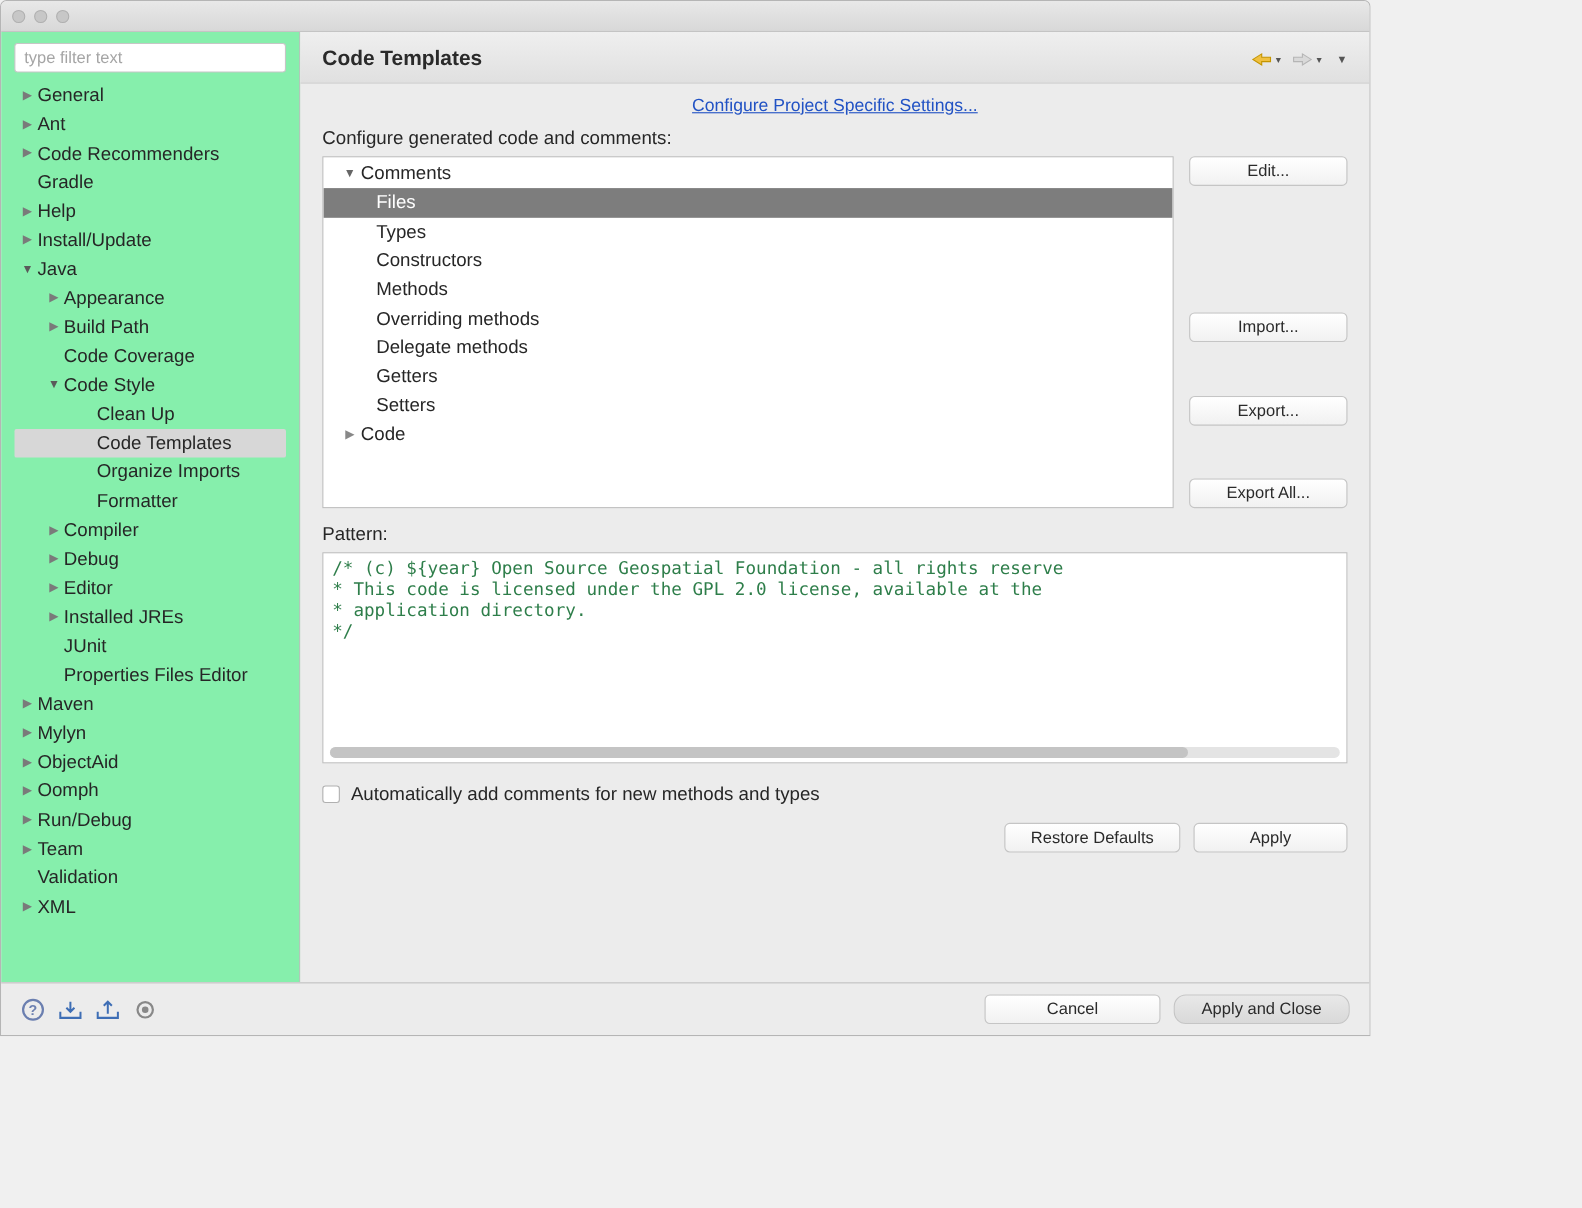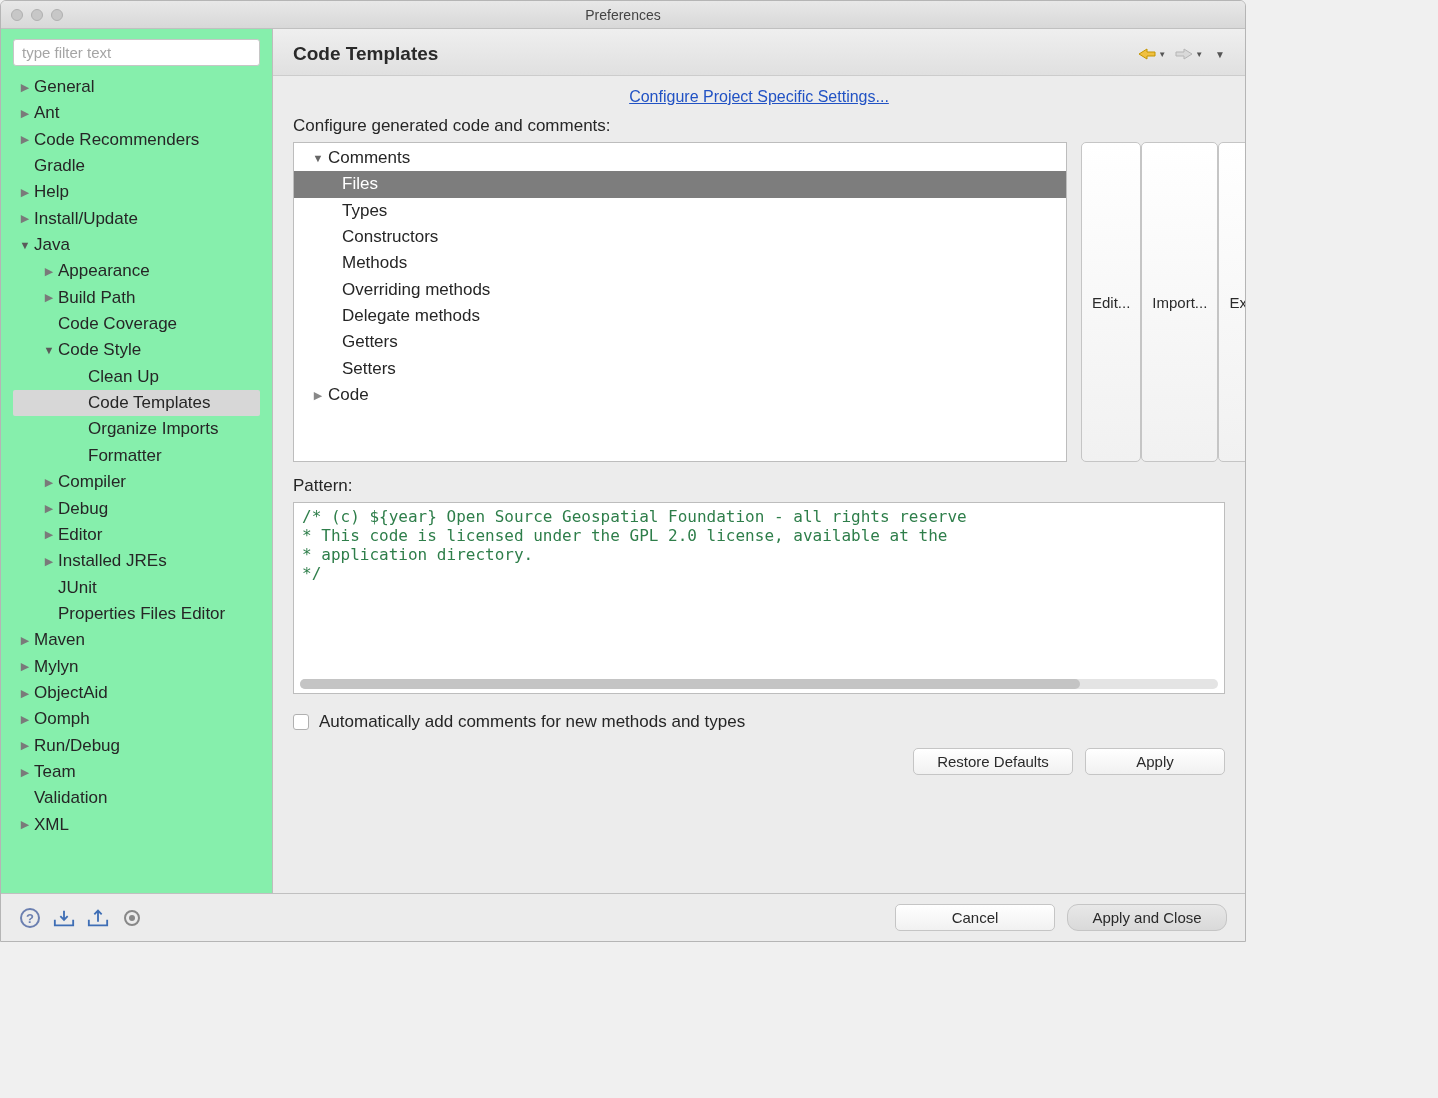--- a/index.html
+++ b/index.html
@@ -202,21 +202,23 @@
       color: #888;
       margin-right: 4px;
       display: inline-flex;
       justify-content: center;
     }
     .tpl-arrow.expanded { color: #666; }
     .tpl-indent-0 { padding-left: 18px; }
     .tpl-indent-1 { padding-left: 48px; }
     .button-col {
       display: flex;
+      flex-direction: column;
       width: 144px;
+      justify-content: space-between;
     }
     .btn {
       background: linear-gradient(#ffffff, #f1f1f1);
       border: 1px solid #c5c5c5;
       border-radius: 5px;
       padding: 4px 10px;
       font-size: 15px;
       cursor: pointer;
       text-align: center;
       color: #2a2a2a;
@@ -310,21 +312,20 @@
 </head>
 <body>
 
 <div class="window">
   <div class="titlebar">
     <div class="traffic-lights">
       <div class="traffic-light"></div>
       <div class="traffic-light"></div>
       <div class="traffic-light"></div>
     </div>
-    <div class="titlebar-title">Preferences</div>
   </div>
 
   <div class="content">
     <div class="sidebar">
       <input class="filter-input" type="text" placeholder="type filter text" style="">
       <div class="tree" id="sidebar-tree">
           <div class="tree-item indent-0">
             <span class="tree-arrow">▶</span>
             <span>General</span>
           </div>

